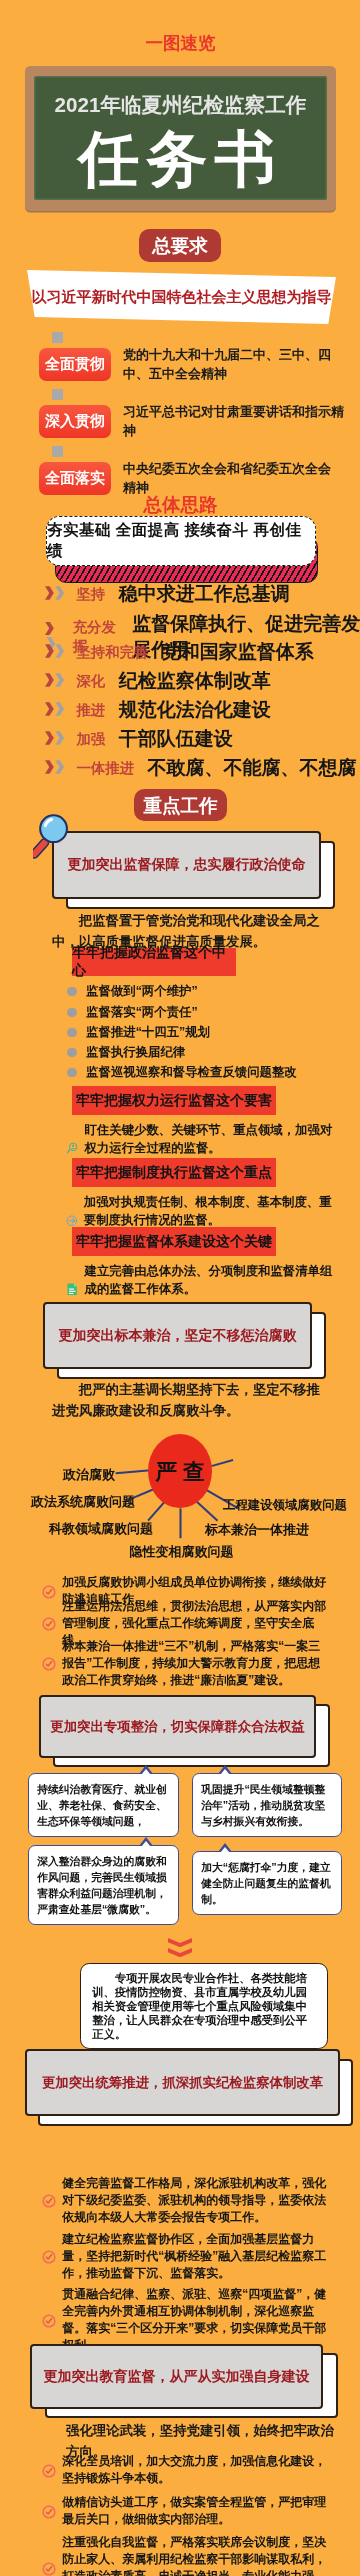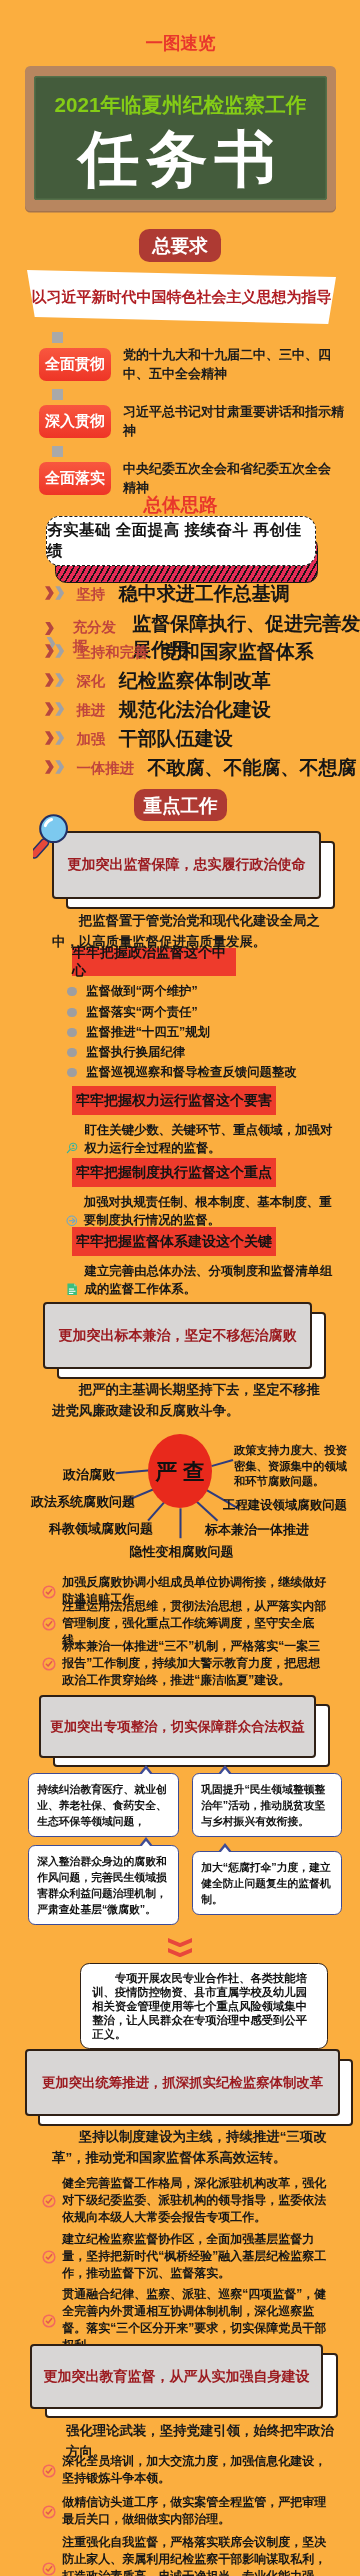--- a/index.html
+++ b/index.html
@@ -3,21 +3,21 @@
 <meta charset="utf-8">
 <style>
   html,body{margin:0;padding:0;}
   body{font-family:"Liberation Sans","DejaVu Sans",sans-serif;}
   #poster{position:relative;width:361px;height:3019px;background:#FBAE3F;overflow:hidden;}
   .abs{position:absolute;}
   
   .quick{width:361px;text-align:center;font-size:17.5px;font-weight:bold;color:#E8372C;}
   .frame{background:#B8865F;border-radius:5.2px;box-shadow:0 1.5px 0 #a3734e;}
   .board{position:absolute;left:9.3px;top:10.3px;right:9.3px;bottom:11.3px;background:#445C3C;border-radius:3.1px;box-shadow:inset 0 0 0 1.5px #55704A;}
-  .board-line1{position:absolute;top:14.4px;width:100%;text-align:center;font-size:20.6px;font-weight:bold;color:#84cc16;}
+  .board-line1{position:absolute;top:14.4px;width:100%;text-align:center;font-size:20.6px;font-weight:bold;color:#e5e5e5;}
   .board-line2{position:absolute;top:43px;width:100%;text-align:center;font-size:61px;font-weight:900;color:#FFFFFF;letter-spacing:7.2px;}
   
   .pill{background:#AE3A33;border-radius:10.3px;color:#fff;font-weight:bold;font-size:18.5px;display:flex;align-items:center;justify-content:center;}
   
   .ribbon{background:#FFFFFF;clip-path:polygon(0% 0%,100% 13%,97.5% 100%,2.5% 87%);display:flex;align-items:center;justify-content:center;}
   .ribbon span{font-size:15px;font-weight:bold;color:#B01F24;}
   
   .graysq{width:11.3px;height:11.3px;background:#A9A9A9;}
   .tagbtn{background:linear-gradient(#F8573F,#EE3526);border-radius:7.2px;color:#fff;font-size:15px;font-weight:bold;display:flex;align-items:center;justify-content:center;}
   .rowtext{font-size:13px;line-height:19px;font-weight:bold;color:#1C1C1C;}
@@ -210,21 +210,20 @@
     <line x1="224" y1="90" x2="292" y2="84" stroke="#2F3C7E" stroke-width="4"></line>
     <line x1="410" y1="76" x2="452" y2="64" stroke="#2F3C7E" stroke-width="4"></line>
     <line x1="300" y1="120" x2="243" y2="144" stroke="#2F3C7E" stroke-width="4"></line>
     <line x1="400" y1="122" x2="462" y2="158" stroke="#2F3C7E" stroke-width="4"></line>
     <line x1="322" y1="142" x2="287" y2="182" stroke="#2F3C7E" stroke-width="4"></line>
     <line x1="378" y1="142" x2="422" y2="182" stroke="#2F3C7E" stroke-width="4"></line>
     <line x1="350" y1="158" x2="350" y2="216" stroke="#2F3C7E" stroke-width="4"></line>
   </svg>
   <div class="abs hub" style="left:148px;top:1434px;width:64px;height:74px;">严 查</div>
   <div class="abs spoke-label" style="left:53px;top:1466px;width:62px;text-align:right;">政治腐败</div>
-  <div class="abs spoke-label" style="left:234px;top:1443px;width:113px;font-size:11.3px;line-height:15.5px;">政策支持力度大、投资密集、资源集中的领域和环节腐败问题。</div>
   <div class="abs spoke-label" style="left:31px;top:1493px;width:109px;">政法系统腐败问题</div>
   <div class="abs spoke-label" style="left:223px;top:1497px;width:129px;font-size:12.4px;">工程建设领域腐败问题</div>
   <div class="abs spoke-label" style="left:49px;top:1520px;width:108px;">科教领域腐败问题</div>
   <div class="abs spoke-label" style="left:205px;top:1521px;width:108px;">标本兼治一体推进</div>
   <div class="abs spoke-label" style="left:126px;top:1543px;width:111px;text-align:center;">隐性变相腐败问题</div>
 
   <div class="abs checkrow" style="left:42px;top:1574px;width:289px;">
     <svg class="cicon" viewBox="0 0 24 24">
         <circle cx="12" cy="12" r="10" fill="none" stroke="#F2695F" stroke-width="2.6"></circle>
         <path d="M7.5 12.5l3 3 6-7.5" fill="none" stroke="#E4574C" stroke-width="2.6" stroke-linecap="round" stroke-linejoin="round"></path>
@@ -257,21 +256,20 @@
   <div class="bubble tail-left" style="left:192px;top:1851px;width:132px;">加大“惩腐打伞”力度，建立健全防止问题复生的监督机制。</div>
 
   <div class="abs chevdown" style="left:168px;top:1938px;"></div>
   <div class="abs chevdown" style="left:168px;top:1948px;"></div>
   <div class="abs notebox" style="left:80px;top:1963px;width:223px;">专项开展农民专业合作社、各类技能培训、疫情防控物资、县市直属学校及幼儿园相关资金管理使用等七个重点风险领域集中整治，让人民群众在专项治理中感受到公平正义。</div>
 
   <div class="abs sheet" style="left:38px;top:2059px;width:311px;height:63px;"></div>
   <div class="abs gfront" style="left:25px;top:2049px;width:311px;height:63px;">
     <span class="gtitle" style="font-size:13.4px;">更加突出统筹推进，抓深抓实纪检监察体制改革</span>
   </div>
-  <div class="abs para" style="left:52px;top:2127px;width:278px;">坚持以制度建设为主线，持续推进“三项改革”，推动党和国家监督体系高效运转。</div>
 
   <div class="abs checkrow" style="left:42px;top:2175px;width:289px;">
     <svg class="cicon" viewBox="0 0 24 24">
         <circle cx="12" cy="12" r="10" fill="none" stroke="#F2695F" stroke-width="2.6"></circle>
         <path d="M7.5 12.5l3 3 6-7.5" fill="none" stroke="#E4574C" stroke-width="2.6" stroke-linecap="round" stroke-linejoin="round"></path>
       </svg>
     <div class="ctext">健全完善监督工作格局，深化派驻机构改革，强化对下级纪委监委、派驻机构的领导指导，监委依法依规向本级人大常委会报告专项工作。</div>
   </div>
   <div class="abs checkrow" style="left:42px;top:2231px;width:289px;">
     <svg class="cicon" viewBox="0 0 24 24">

